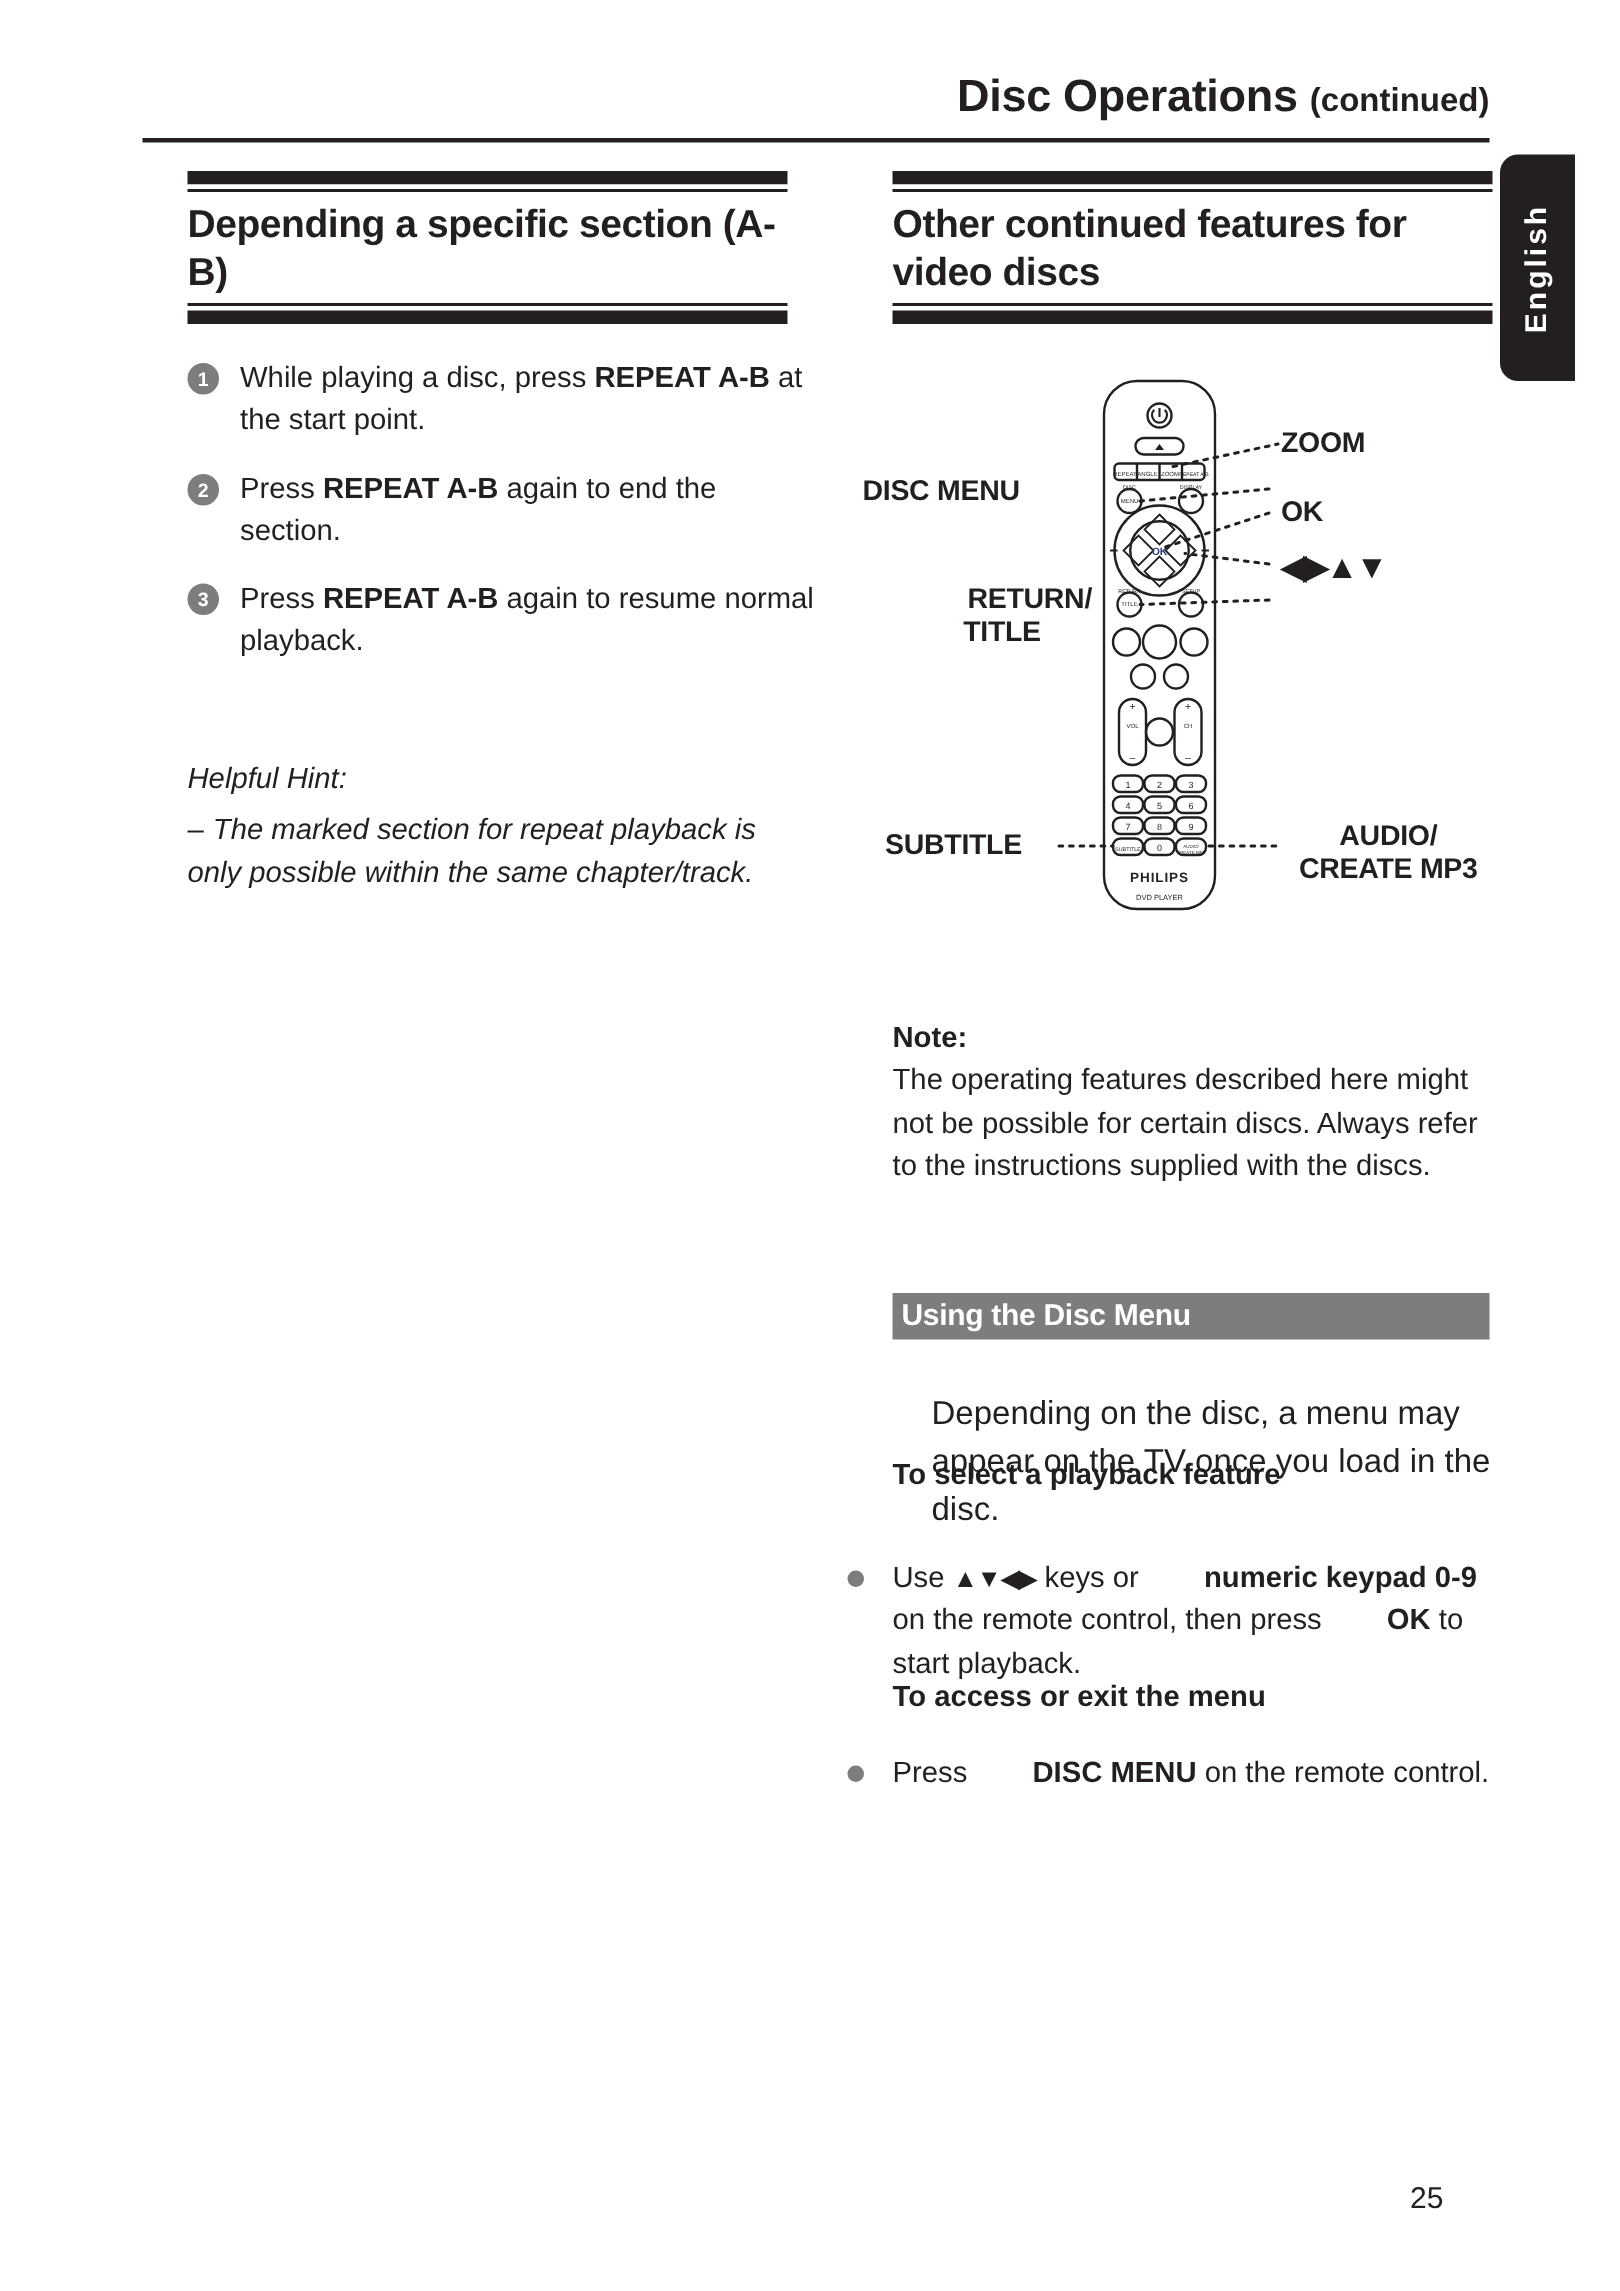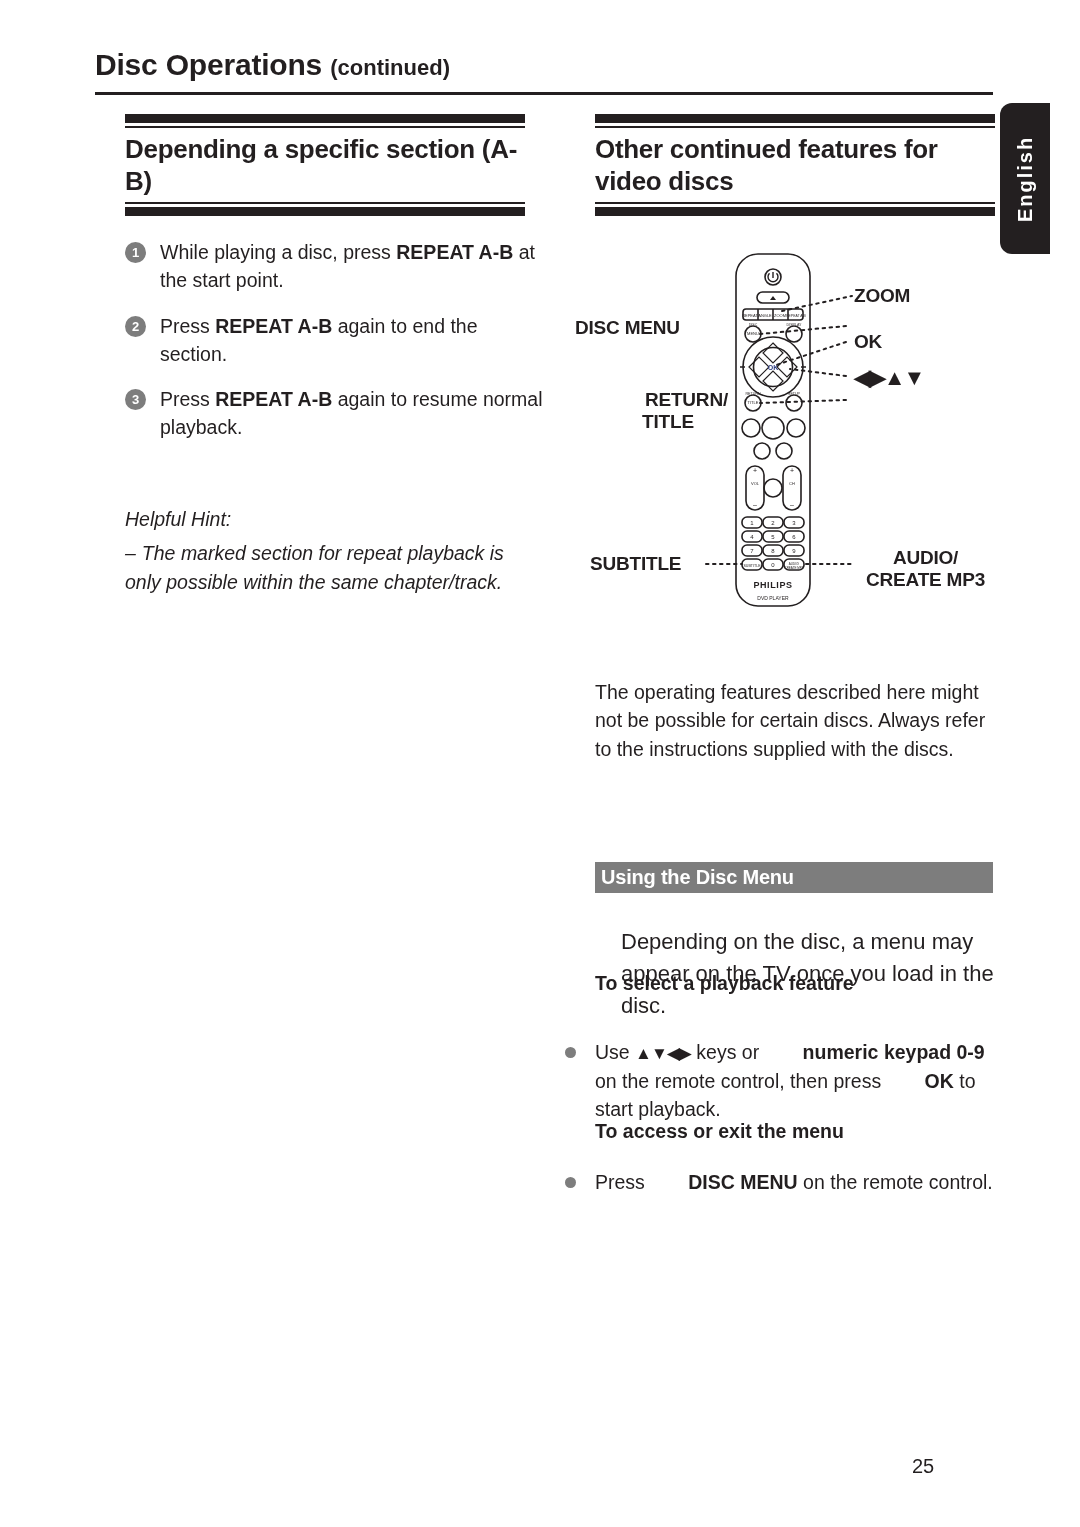--- a/index.html
+++ b/index.html
@@ -15,21 +15,21 @@
     color: #231f20;
     overflow: hidden;
   }
 
   
   .page-title {
     position: absolute;
     top: 48px;
     left: 95px;
     width: 898px;
-    text-align: left;
+    text-align: right;
     font-size: 30px;
     font-weight: bold;
     letter-spacing: -0.2px;
     color: #231f20;
   }
   .page-title .cont {
     font-size: 22px;
     font-weight: bold;
     letter-spacing: 0;
   }
@@ -228,21 +228,21 @@
     width: 11px;
     height: 11px;
     border-radius: 50%;
     background: #7d7d7d;
   }
   .bullet-item b { font-weight: bold; padding-left: 38px; }
   .tri { font-size: 17px; letter-spacing: -1px; }
 
   .page-no {
     position: absolute;
-    left: 912px;
+    left: 940px;
     top: 1455px;
     font-size: 20px;
     color: #231f20;
   }
 </style>
 </head>
 <body>
 
 <div class="page-title">
   <span>Disc Operations</span>
@@ -414,20 +414,21 @@
     <span style="display:inline-block; width:100%; text-align:center;">TITLE</span>
   </div>
   <div class="cb-label" style="left:20px; top:308px;">SUBTITLE</div>
   <div class="cb-label" style="left:296px; top:302px; text-align:center;">
     <span>AUDIO/</span><br>
     <span>CREATE MP3</span>
   </div>
 </div>
 
 <div class="note-block">
+  <span class="note-title">Note:</span>
   <span>The operating features described here might not be possible for certain discs. Always refer to the instructions supplied with the discs.</span>
 </div>
 
 <div class="gray-bar">Using the Disc Menu</div>
 
 <div class="para p-depend">Depending on the disc, a menu may appear on the TV once you load in the disc.</div>
 
 <div class="sub-head h-select">To select a playback feature</div>
 <div class="bullet-item b-select">
   <span class="dot"></span>

